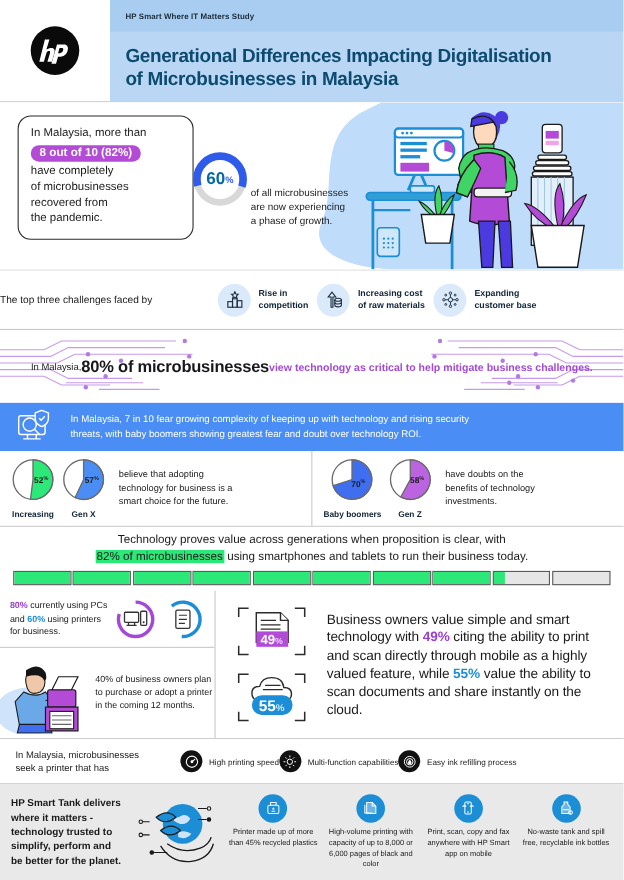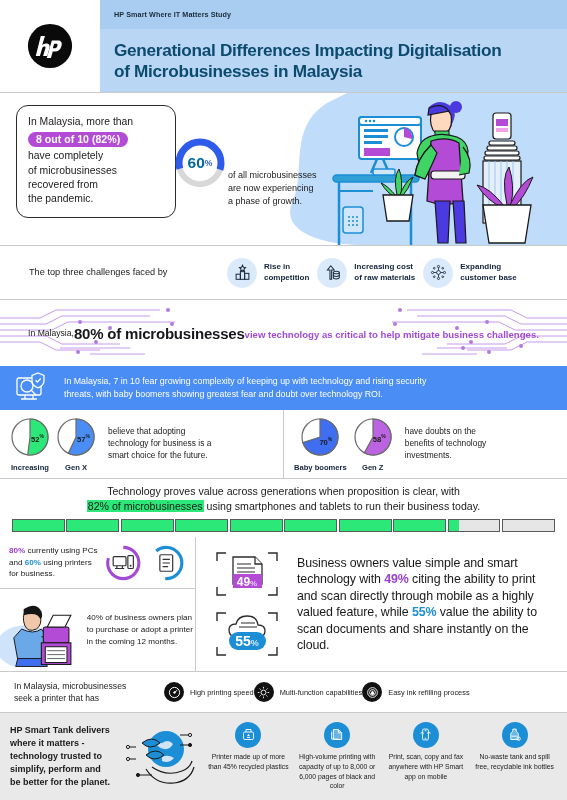--- a/index.html
+++ b/index.html
@@ -50,21 +50,21 @@
   .donut-num { font-size: 15.5px; font-weight: 700; color: #0369a1; }
   .donut-pct { font-size: 8.5px; font-weight: 700; color: #2f5bea; }
   .hero-text { position: absolute; left: 228px; top: 46px; width: 120px; z-index: 4; margin-top: 30px; }
   .hero-text p { font-size: 9px; line-height: 1.45; color: #1a1a1a; }
   .hero-illo { position: absolute; right: 4px; top: 2px; z-index: 2; }
 
   
   .hr { height: 1px; background: #c9c9c9; flex: 0 0 1px; }
 
   
-  .challenges { height: 53px; flex: 0 0 53px; display: flex; align-items: center; padding: 0 29px; background: #fff; }
+  .challenges { height: 53px; flex: 0 0 53px; display: flex; align-items: center; padding: 0 0; background: #fff; }
   .chal-lead { font-size: 9.2px; line-height: 1.42; width: 190px; color: #1a1a1a; }
   .chal-item { display: flex; align-items: center; gap: 7px; margin-left: 8px; }
   .chal-icon { width: 30px; height: 30px; border-radius: 50%; background: #dbeafb;
     display: flex; align-items: center; justify-content: center; flex: 0 0 30px; }
   .chal-label { font-size: 8px; font-weight: 700; line-height: 1.3; color: #12243a; }
 
   
   .techbanner { height: 66px; flex: 0 0 66px; position: relative; background: #fff;
     display: flex; flex-direction: row; align-items: center; justify-content: center; overflow: hidden; }
   .circuit { position: absolute; inset: 0; width: 567px; height: 66px; }

